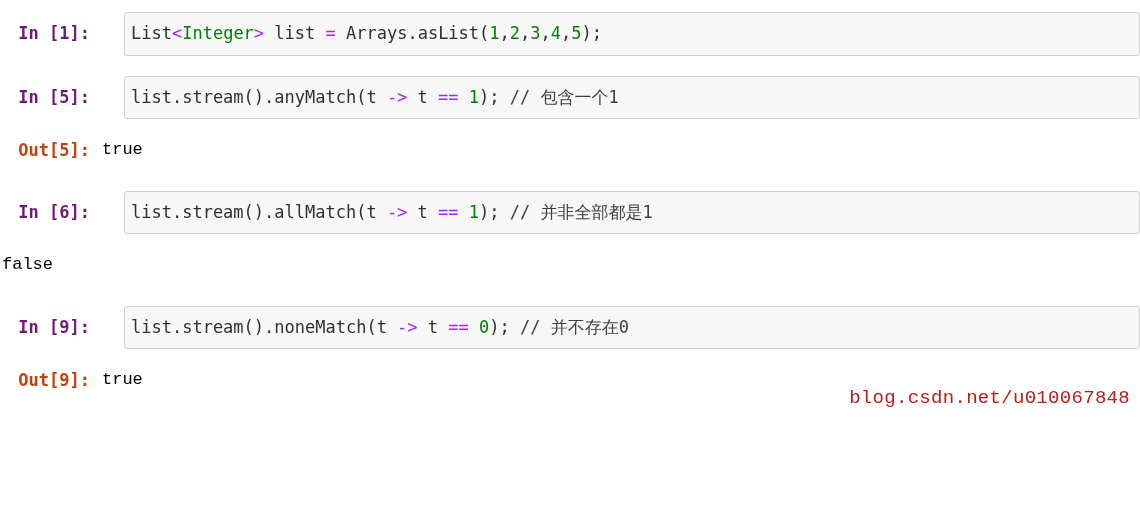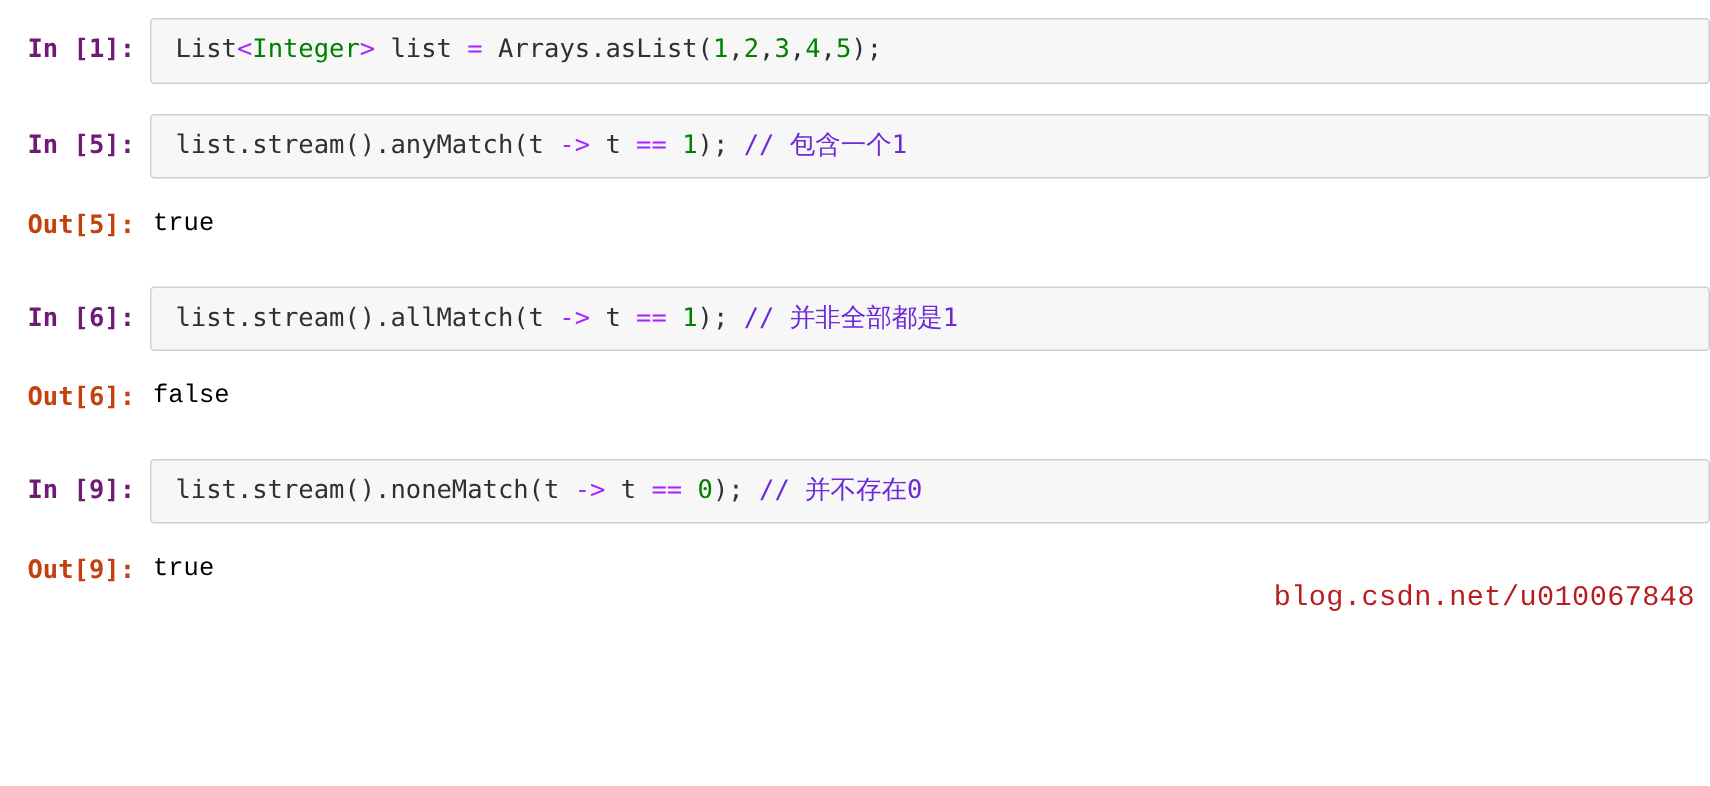--- a/index.html
+++ b/index.html
@@ -26,37 +26,38 @@
     font-family: Menlo, Monaco, Consolas, "DejaVu Sans Mono", monospace;
     user-select: none;
   }
   .prompt.in { color: #701a75; font-weight: bold; }
   .prompt.out { color: #c2410c; font-weight: bold; }
   .input-box {
     flex: 1;
     background: #f7f7f7;
     border: 1px solid #cfcfcf;
     border-radius: 3px;
-    padding: 8px 16px;
+    padding: 8px 6px;
     white-space: pre;
     overflow: hidden;
+    margin-left: 24px;
   }
   .output-box {
     flex: 1;
     padding: 8px 10px 8px 2px;
     white-space: pre;
     font-family: Liberation Mono, monospace;
   }
   .gap { height: 14px; }
   .gap-sm { height: 4px; }
   .tok-generic { color: #008000; }
   .tok-num { color: #008000; }
   .tok-plain { color: #303030; }
   .tok-op { color: #AA22FF; font-weight: normal; }
-  .tok-comment { color: #6d28d9; text-align: center; }
+  .tok-comment { color: #404040; text-align: center; }
   .watermark {
     position: absolute;
     right: 10px;
     bottom: 6px;
     color: #b91c1c;
     font-family: Liberation Mono, monospace;
     font-size: 19px;
     letter-spacing: 0.3px;
   }
 </style>
@@ -81,21 +82,20 @@
 </div>
 
 <div class="gap"></div>
 
 <div class="cell">
   <div class="prompt in">In [6]:</div>
   <div class="input-box"><span class="tok-plain">list.stream().allMatch(t </span><span class="tok-op">-&gt;</span><span class="tok-plain"> t </span><span class="tok-op">==</span><span class="tok-plain"> </span><span class="tok-num">1</span><span class="tok-plain">); </span><span class="tok-comment">// 并非全部都是1</span></div>
 </div>
 <div class="gap-sm"></div>
 <div class="cell">
-  <div class="prompt out">Out[6]:</div>
   <div class="output-box">false</div>
 </div>
 
 <div class="gap"></div>
 
 <div class="cell">
   <div class="prompt in">In [9]:</div>
   <div class="input-box"><span class="tok-plain">list.stream().noneMatch(t </span><span class="tok-op">-&gt;</span><span class="tok-plain"> t </span><span class="tok-op">==</span><span class="tok-plain"> </span><span class="tok-num">0</span><span class="tok-plain">); </span><span class="tok-comment">// 并不存在0</span></div>
 </div>
 <div class="gap-sm"></div>

